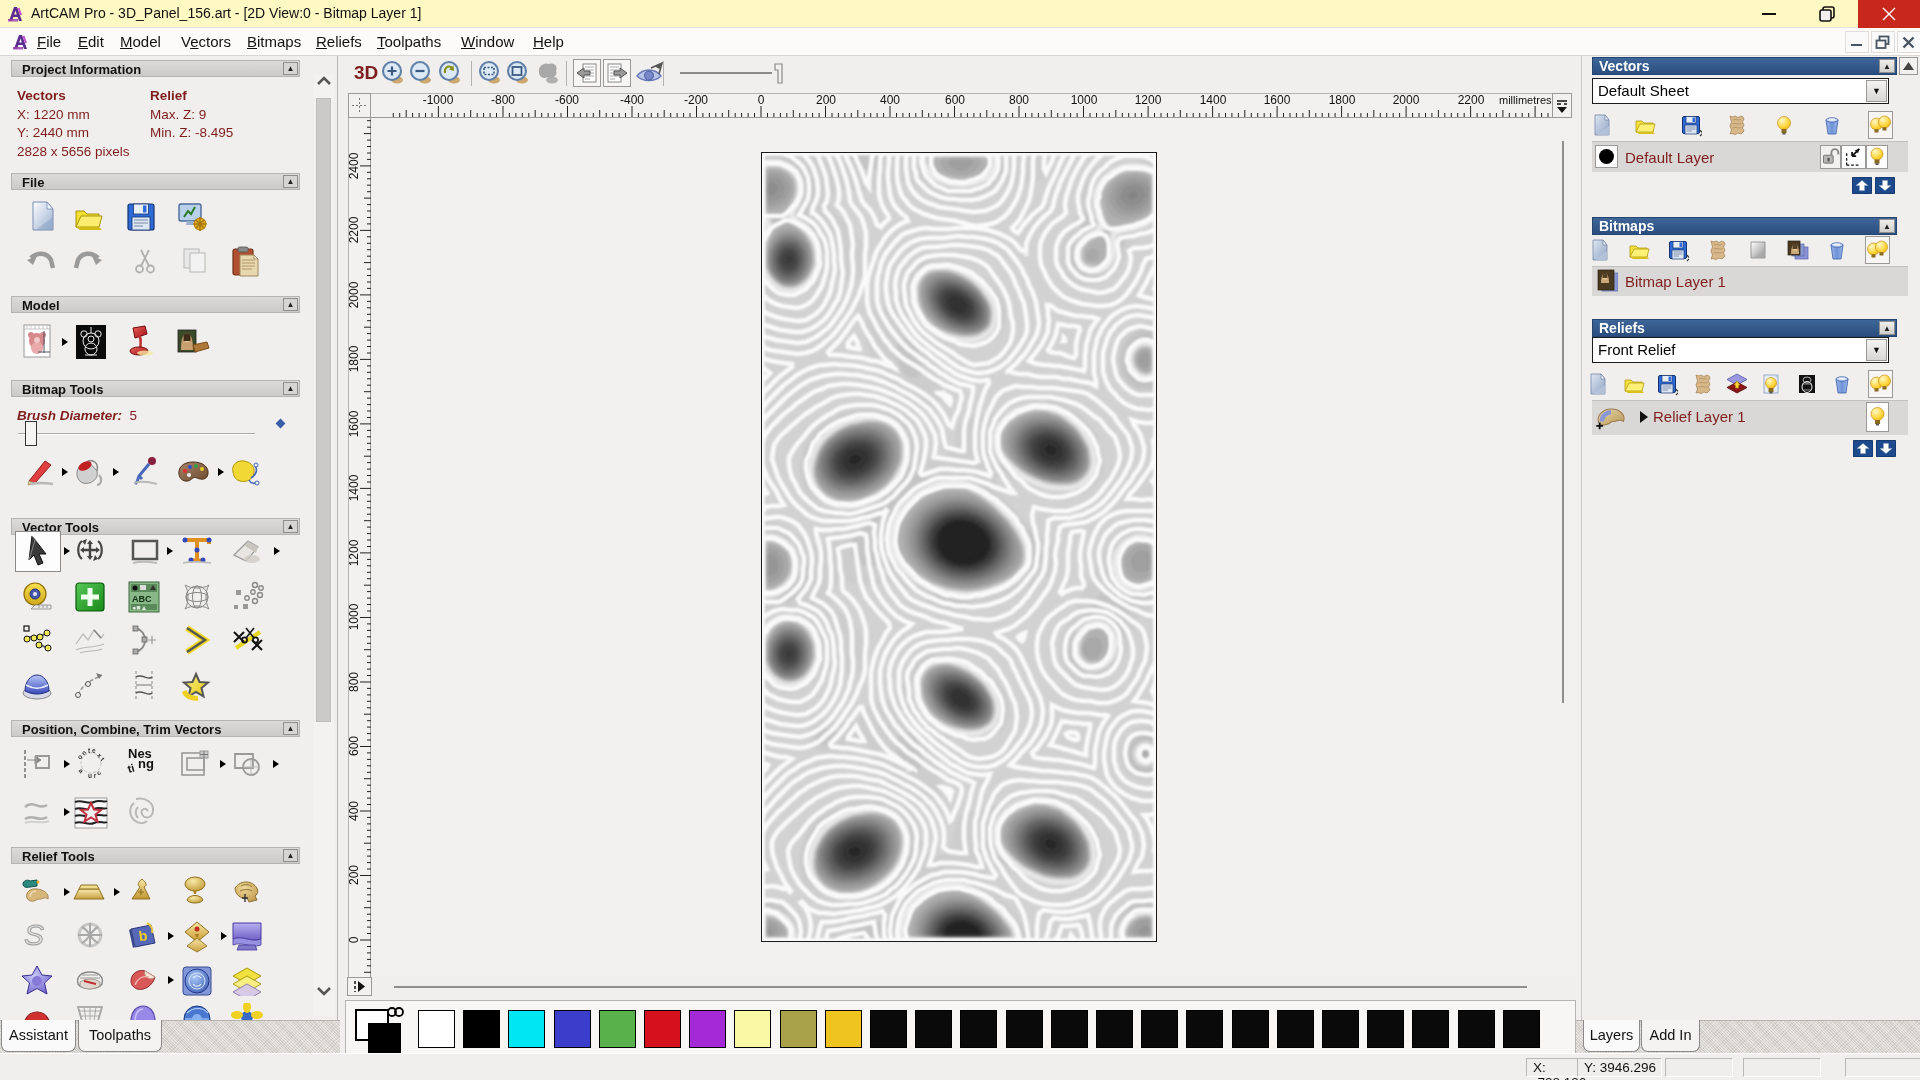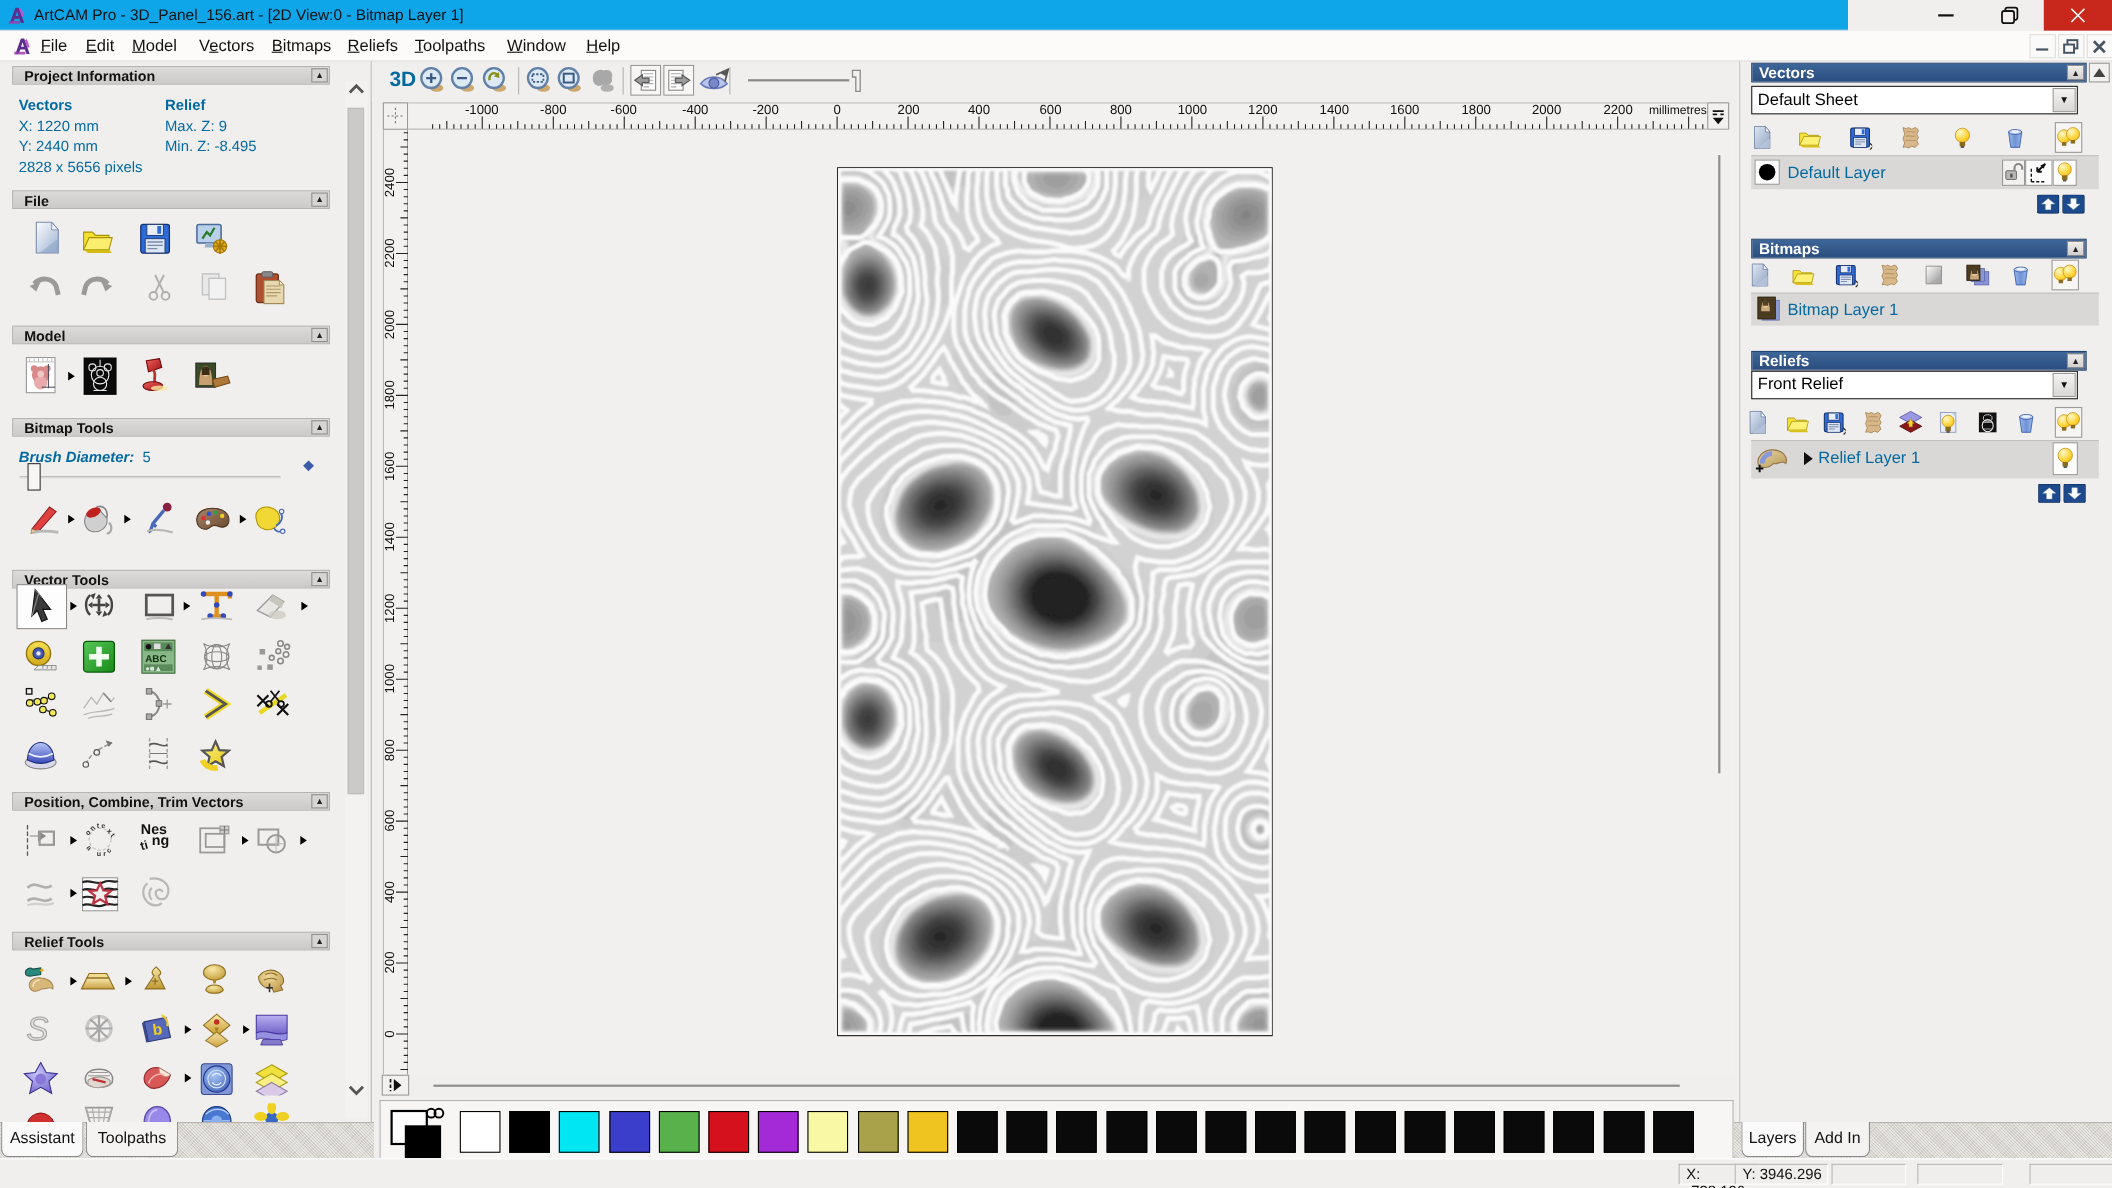--- a/index.html
+++ b/index.html
@@ -1,24 +1,24 @@
 <!DOCTYPE html>
 <html><head><meta charset="utf-8"><style>
 *{margin:0;padding:0;box-sizing:border-box}
 html,body{width:1920px;height:1080px;overflow:hidden;font-family:"Liberation Sans",sans-serif;background:#f0efee}
 .abs{position:absolute}
-.titlebar{position:absolute;left:0;top:0;width:1680px;height:28px;background:#0ea5e9;border-bottom:1px solid #e3e0df}
+.titlebar{position:absolute;left:0;top:0;width:1920px;height:28px;background:#fef9c3;border-bottom:1px solid #e3e0df}
 .titletext{position:absolute;left:31px;top:5px;font-size:14px;color:#111}
 .menubar{position:absolute;left:0;top:28px;width:1920px;height:28px;background:#fcfbfa;border-bottom:1px solid #d8d6d4}
 .menubar span.mi{position:absolute;top:5px;font-size:15px;color:#111}
 u{text-decoration:underline}
 .lpanel{position:absolute;left:0;top:56px;width:337px;height:966px;background:#f0efee}
 .sechdr{position:absolute;left:11px;width:289px;height:17px;background:linear-gradient(#dcdbda,#cbcac9);border:1px solid #b5b4b3;font-size:13px;font-weight:bold;color:#111;padding:1px 0 0 10px}
 .sechdr .collapse{position:absolute;right:1px;top:1px;width:15px;height:13px;background:#d6d5d4;border:1px solid #8f8f8f;font-size:8px;text-align:center;line-height:12px;color:#222}
-.ptext{position:absolute;font-size:13.5px;color:#0369a1}
+.ptext{position:absolute;font-size:13.5px;color:#7f1d1d}
 .b{font-weight:bold}
 .toolbar{position:absolute;left:338px;top:56px;width:1242px;height:37px;background:#f0efee}
 .canvas{position:absolute;left:371px;top:118px;width:1205px;height:859px;background:#f1f0ef}
 .imgbox{position:absolute;left:761px;top:152px;width:396px;height:790px;border:1px solid #1a1a1a;background:#e2e2e2}
 .rpanel{position:absolute;left:1581px;top:56px;width:339px;height:964px;background:#f0efee;border-left:1px solid #c9c7c5}
 .bluehdr{position:absolute;left:11px;width:305px;height:18px;background:linear-gradient(#3e6698,#2b4d7f);color:#fff;font-size:14px;font-weight:bold;padding:0 0 0 6px;border:1px solid #24456f;line-height:17px}
 .bluehdr .collapse{position:absolute;right:1px;top:1px;width:16px;height:14px;background:linear-gradient(#efeeed,#d0cfce);border:1px solid #8f8f8f;font-size:8px;text-align:center;line-height:13px;color:#222}
 .combo{position:absolute;left:11px;width:297px;height:26px;background:#fff;border:1px solid #1c1c1c;font-size:15px;color:#000;padding:3px 0 0 5px}
 .combo .dbtn{position:absolute;right:1px;top:1px;width:21px;height:22px;background:linear-gradient(#f4f3f2,#d8d7d6);border:1px solid #9a9998;text-align:center;line-height:20px;font-size:9px;color:#111}
 .layerbar{position:absolute;left:11px;width:316px;background:#d9d8d6;border-top:1px solid #c2c1c0;font-size:15px;color:#1a1a1a}

